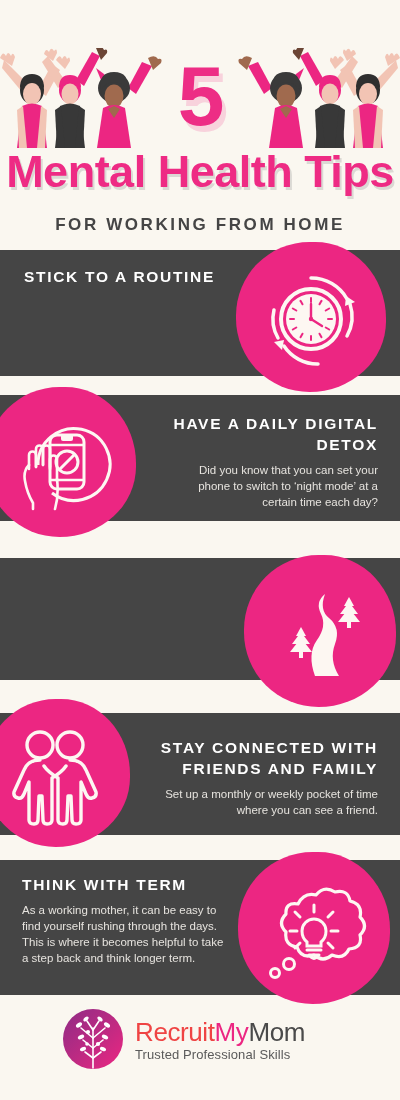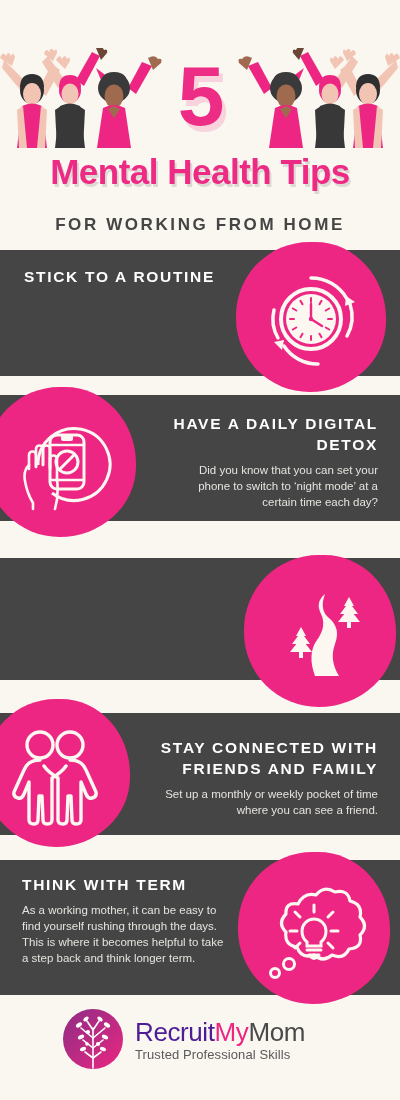--- a/index.html
+++ b/index.html
@@ -19,21 +19,21 @@
     text-align: center;
     font-size: 84px; font-weight: bold; line-height: 88px;
     color: #ed2d85;
     letter-spacing: -2px;
     text-shadow: 4px 6px 0 rgba(237,45,133,0.18);
     z-index: 3;
   }
   .title-main {
     position: absolute; left: 0; right: 0; top: 152px;
     text-align: center;
-    font-size: 35px; font-weight: bold; line-height: 40px;
+    font-size: 45px; font-weight: bold; line-height: 40px;
     color: #ee2b84;
     letter-spacing: -0.5px;
     text-shadow: 2px 3px 0 rgba(150,150,150,0.30);
   }
   .title-sub {
     position: absolute; left: 0; right: 0; top: 202px;
     text-align: center;
     font-size: 17px; font-weight: bold; line-height: 22px;
     color: #454545;
     letter-spacing: 2.6px;
@@ -64,21 +64,21 @@
   .align-right { text-align: right; }
   .align-left { text-align: left; }
   .ico { position: absolute; z-index: 3; }
 
   
   .footer { position: absolute; left: 0; top: 1000px; width: 400px; height: 100px; }
   .logo-wrap { position: absolute; left: 62px; top: 8px; display: flex; align-items: center; gap: 11px; }
   .logo-mark { width: 62px; height: 62px; flex: 0 0 62px; }
   .logo-text { padding-top: 2px; }
   .logo-word { font-size: 26px; font-weight: normal; line-height: 29px; letter-spacing: -0.4px; white-space: nowrap; }
-  .lw-a { color: #4c1d95; }
+  .lw-a { color: #ef4444; }
   .lw-b { color: #ec2682; }
   .lw-c { color: #4a4a4a; }
   .logo-tag { font-size: 13px; color: #5a5a5a; line-height: 15px; letter-spacing: 0.1px; white-space: nowrap; }
 </style>
 </head>
 <body>
 
 <div class="page">
 
   <div class="header">

